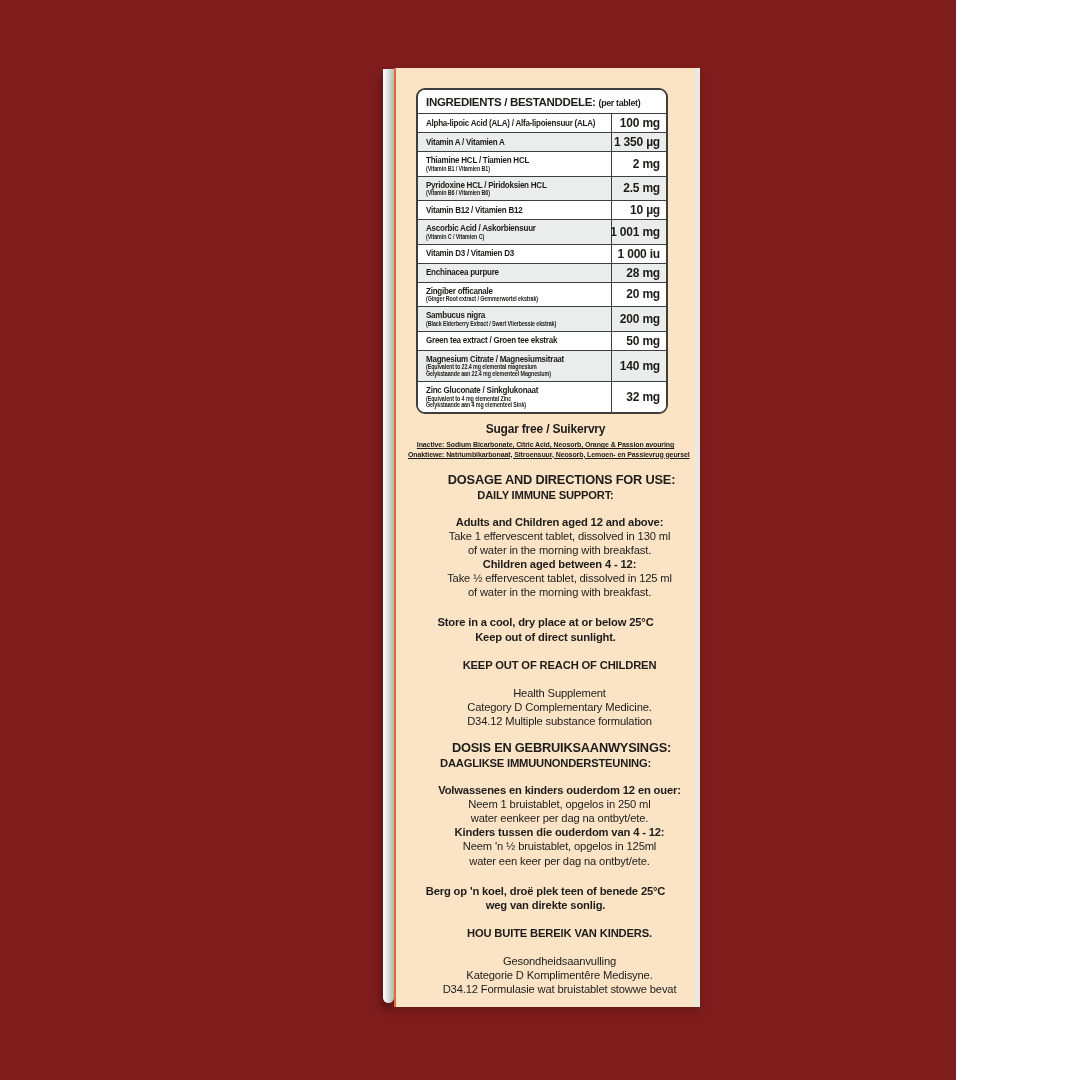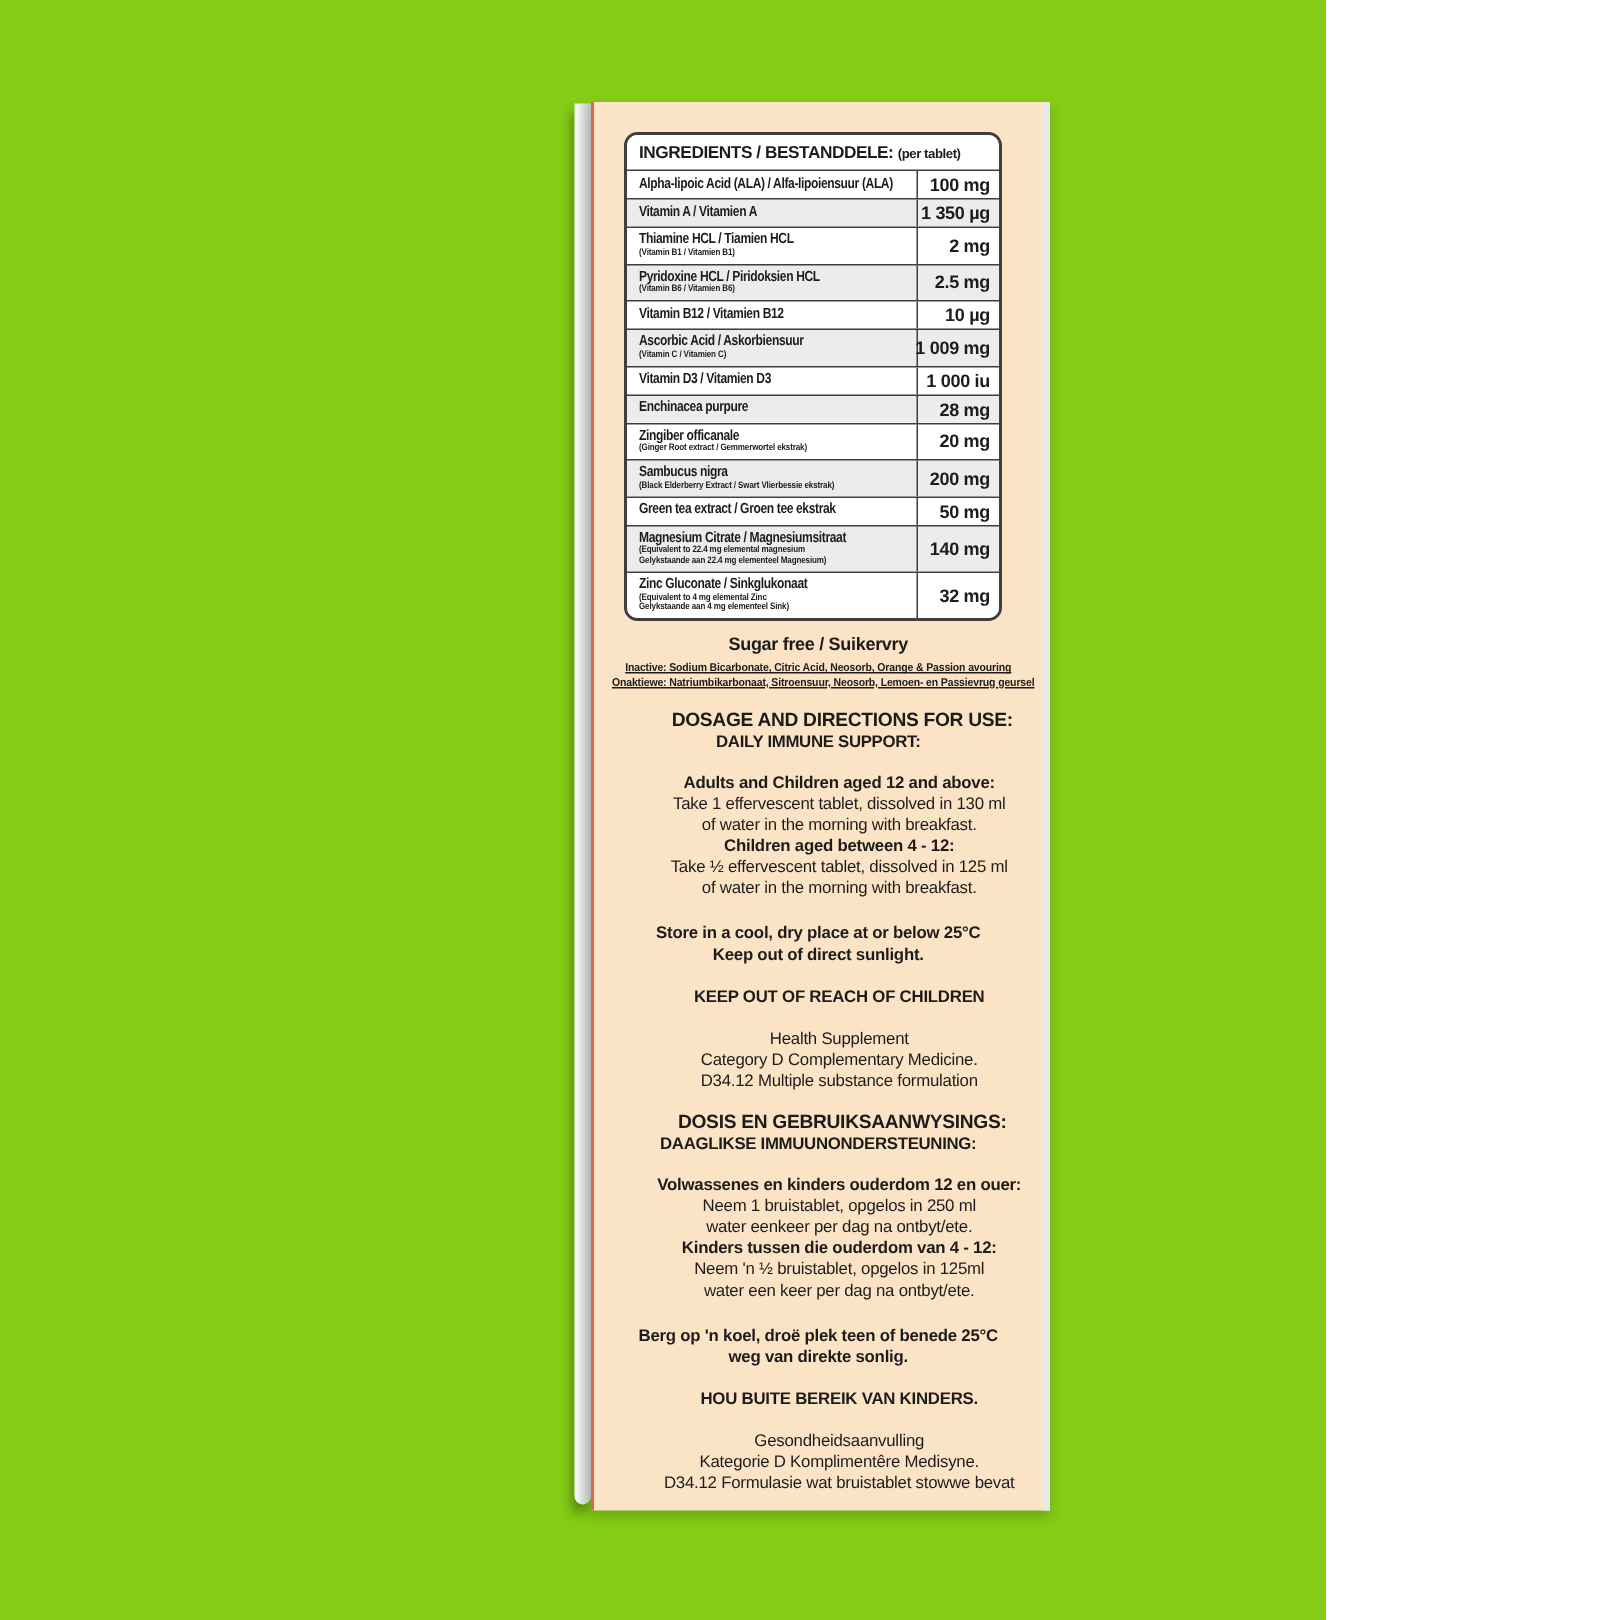--- a/index.html
+++ b/index.html
@@ -7,21 +7,21 @@
     --accent-edge:#dd6a3f;
     --row-alt:#ebecec;
     --table-border:#3e3e3c;
     --text:#1d1c1a;
     --spine-gray:#d4d6d2;
     --panel-right-edge:#e9e9e4;
   }
   *{margin:0;padding:0;box-sizing:border-box;}
   html,body{background:#ffffff;}
   .page{
-    position:relative;width:884px;height:1080px;background:#84cc16;overflow:hidden;
+    position:relative;width:956px;height:1080px;background:#7f1d1d;overflow:hidden;
     font-family:"Liberation Sans", sans-serif;color:var(--text);
   }
   .spine{
     position:absolute;left:383px;top:69px;width:11px;height:934px;
     background:linear-gradient(90deg,#ffffff 0%,var(--spine-gray) 65%,#c6c8c4 100%);
     border-radius:0 0 6px 6px;
     box-shadow:-2px 6px 8px rgba(0,0,0,0.35);
   }
   .panel{
     position:absolute;left:394px;top:68px;width:306px;height:939px;
@@ -108,21 +108,21 @@
             <div class="row-name">
               <div class="name-main">Vitamin B12 / Vitamien B12</div>
             </div>
             <div class="row-value">10 µg</div>
           </div>
           <div class="t-row">
             <div class="row-name">
               <div class="name-main">Ascorbic Acid / Askorbiensuur</div>
               <div class="name-sub">(Vitamin C / Vitamien C)</div>
             </div>
-            <div class="row-value">1 009 mg</div>
+            <div class="row-value">1 001 mg</div>
           </div>
           <div class="t-row">
             <div class="row-name">
               <div class="name-main">Vitamin D3 / Vitamien D3</div>
             </div>
             <div class="row-value">1 000  iu</div>
           </div>
           <div class="t-row">
             <div class="row-name">
               <div class="name-main">Enchinacea purpure</div>

